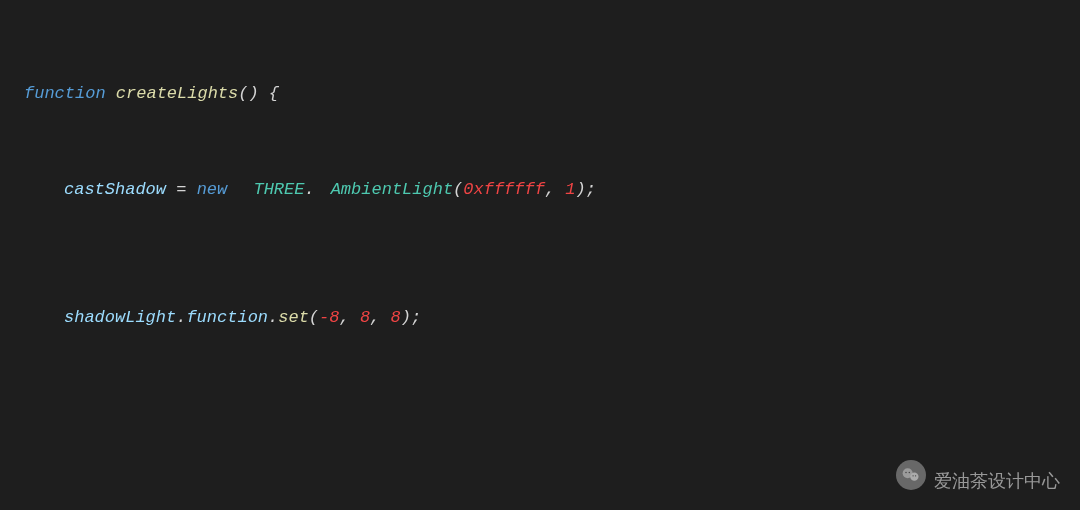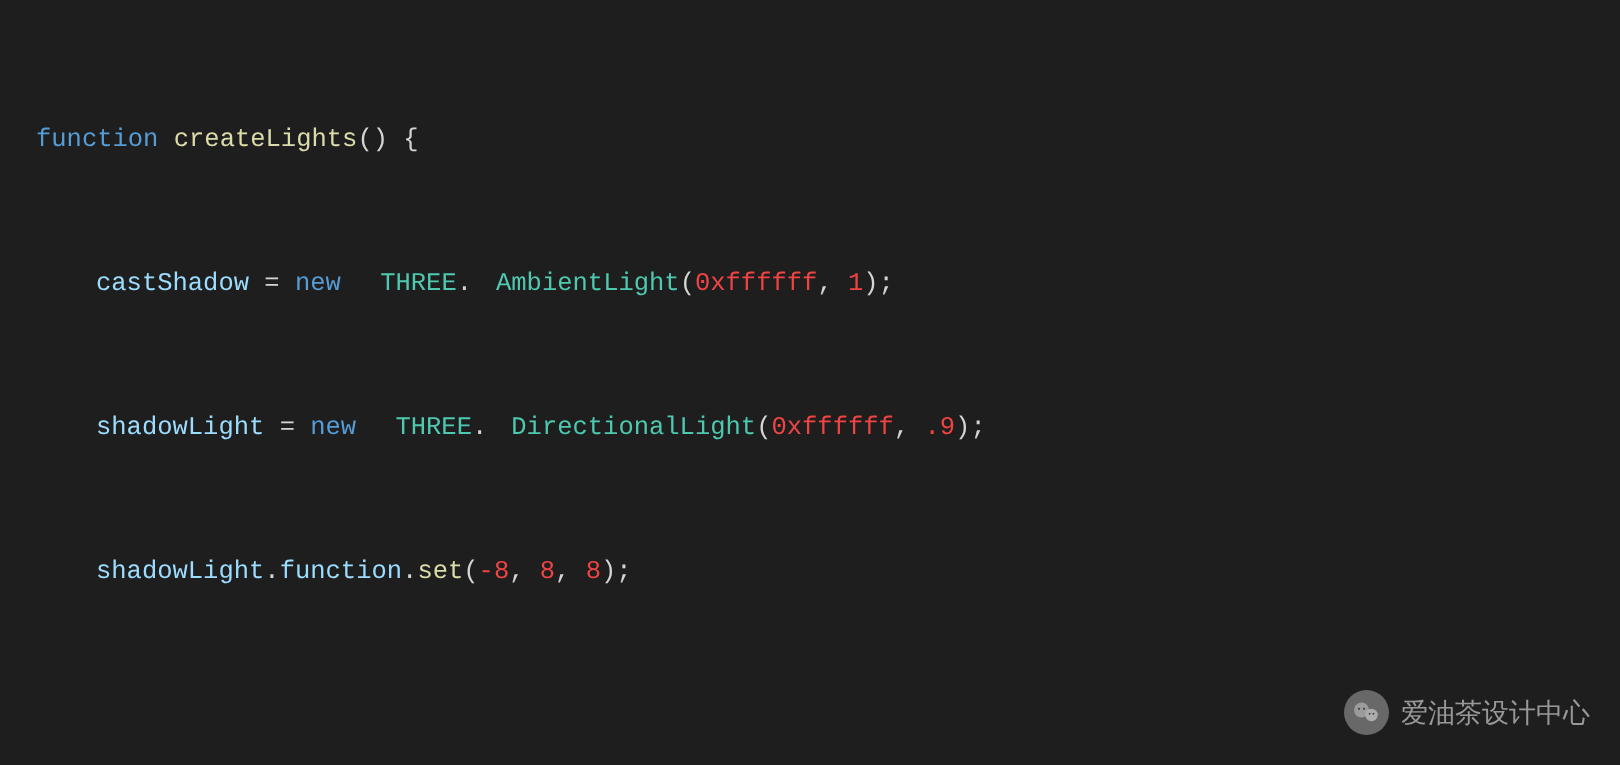--- a/index.html
+++ b/index.html
@@ -15,38 +15,39 @@
     color: #d4d4d4;
     position: relative;
   }
   .code-area {
     box-sizing: border-box;
     padding: 14px 0 14px 24px;
     white-space: pre;
   }
   .code-line {
     white-space: pre;
+    font-style: italic;
   }
   .indent1 { padding-left: 40px; }
 
   
   .kw    { color: #569cd6; } 
   .fn    { color: #dcdcaa; } 
   .id    { color: #4ec9b0; margin-left: 16px; } 
   .var   { color: #9cdcfe; } 
   .num   { color: #ef4444; } 
   .punc  { color: #d4d4d4; }
   .op    { color: #d4d4d4; }
 
   .watermark {
     position: absolute;
     right: 20px;
     bottom: 20px;
     display: flex;
-    align-items: center;
+    align-items: flex-end;
     gap: 8px;
     opacity: 0.7;
     pointer-events: none;
   }
   .watermark .logo {
     width: 30px;
     height: 30px;
     border-radius: 50%;
     background: #888;
     display: flex;
@@ -63,21 +64,20 @@
 </style>
 </head>
 <body>
 
 <div class="code-area">
 
 <div class="code-line"><span class="kw">function</span><span class="punc"> </span><span class="fn">createLights</span><span class="punc">()</span><span class="punc"> </span><span class="punc">{</span></div>
 
 <div class="code-line indent1"><span class="var">castShadow</span><span class="op"> = </span><span class="kw">new</span><span class="punc"> </span><span class="id">THREE</span><span class="punc">.</span><span class="id">AmbientLight</span><span class="punc">(</span><span class="num">0xffffff</span><span class="punc">, </span><span class="num">1</span><span class="punc">);</span></div>
 
-<div class="code-line indent1"><span class="var">shadowLight</span><span class="op"> = </span><span class="kw">new</span><span class="punc"> </span><span class="id">THREE</span><span class="punc">.</span><span class="id">DirectionalLight</span><span class="punc">(</span><span class="num">0xffffff</span><span class="punc">, </span><span class="num">.9</span><span class="punc">);</span></div>
 
 <div class="code-line indent1"><span class="var">shadowLight</span><span class="punc">.</span><span class="var">function</span><span class="punc">.</span><span class="fn">set</span><span class="punc">(</span><span class="num">-8</span><span class="punc">, </span><span class="num">8</span><span class="punc">, </span><span class="num">8</span><span class="punc">);</span></div>
 
 
 
 
 
 
 
 

